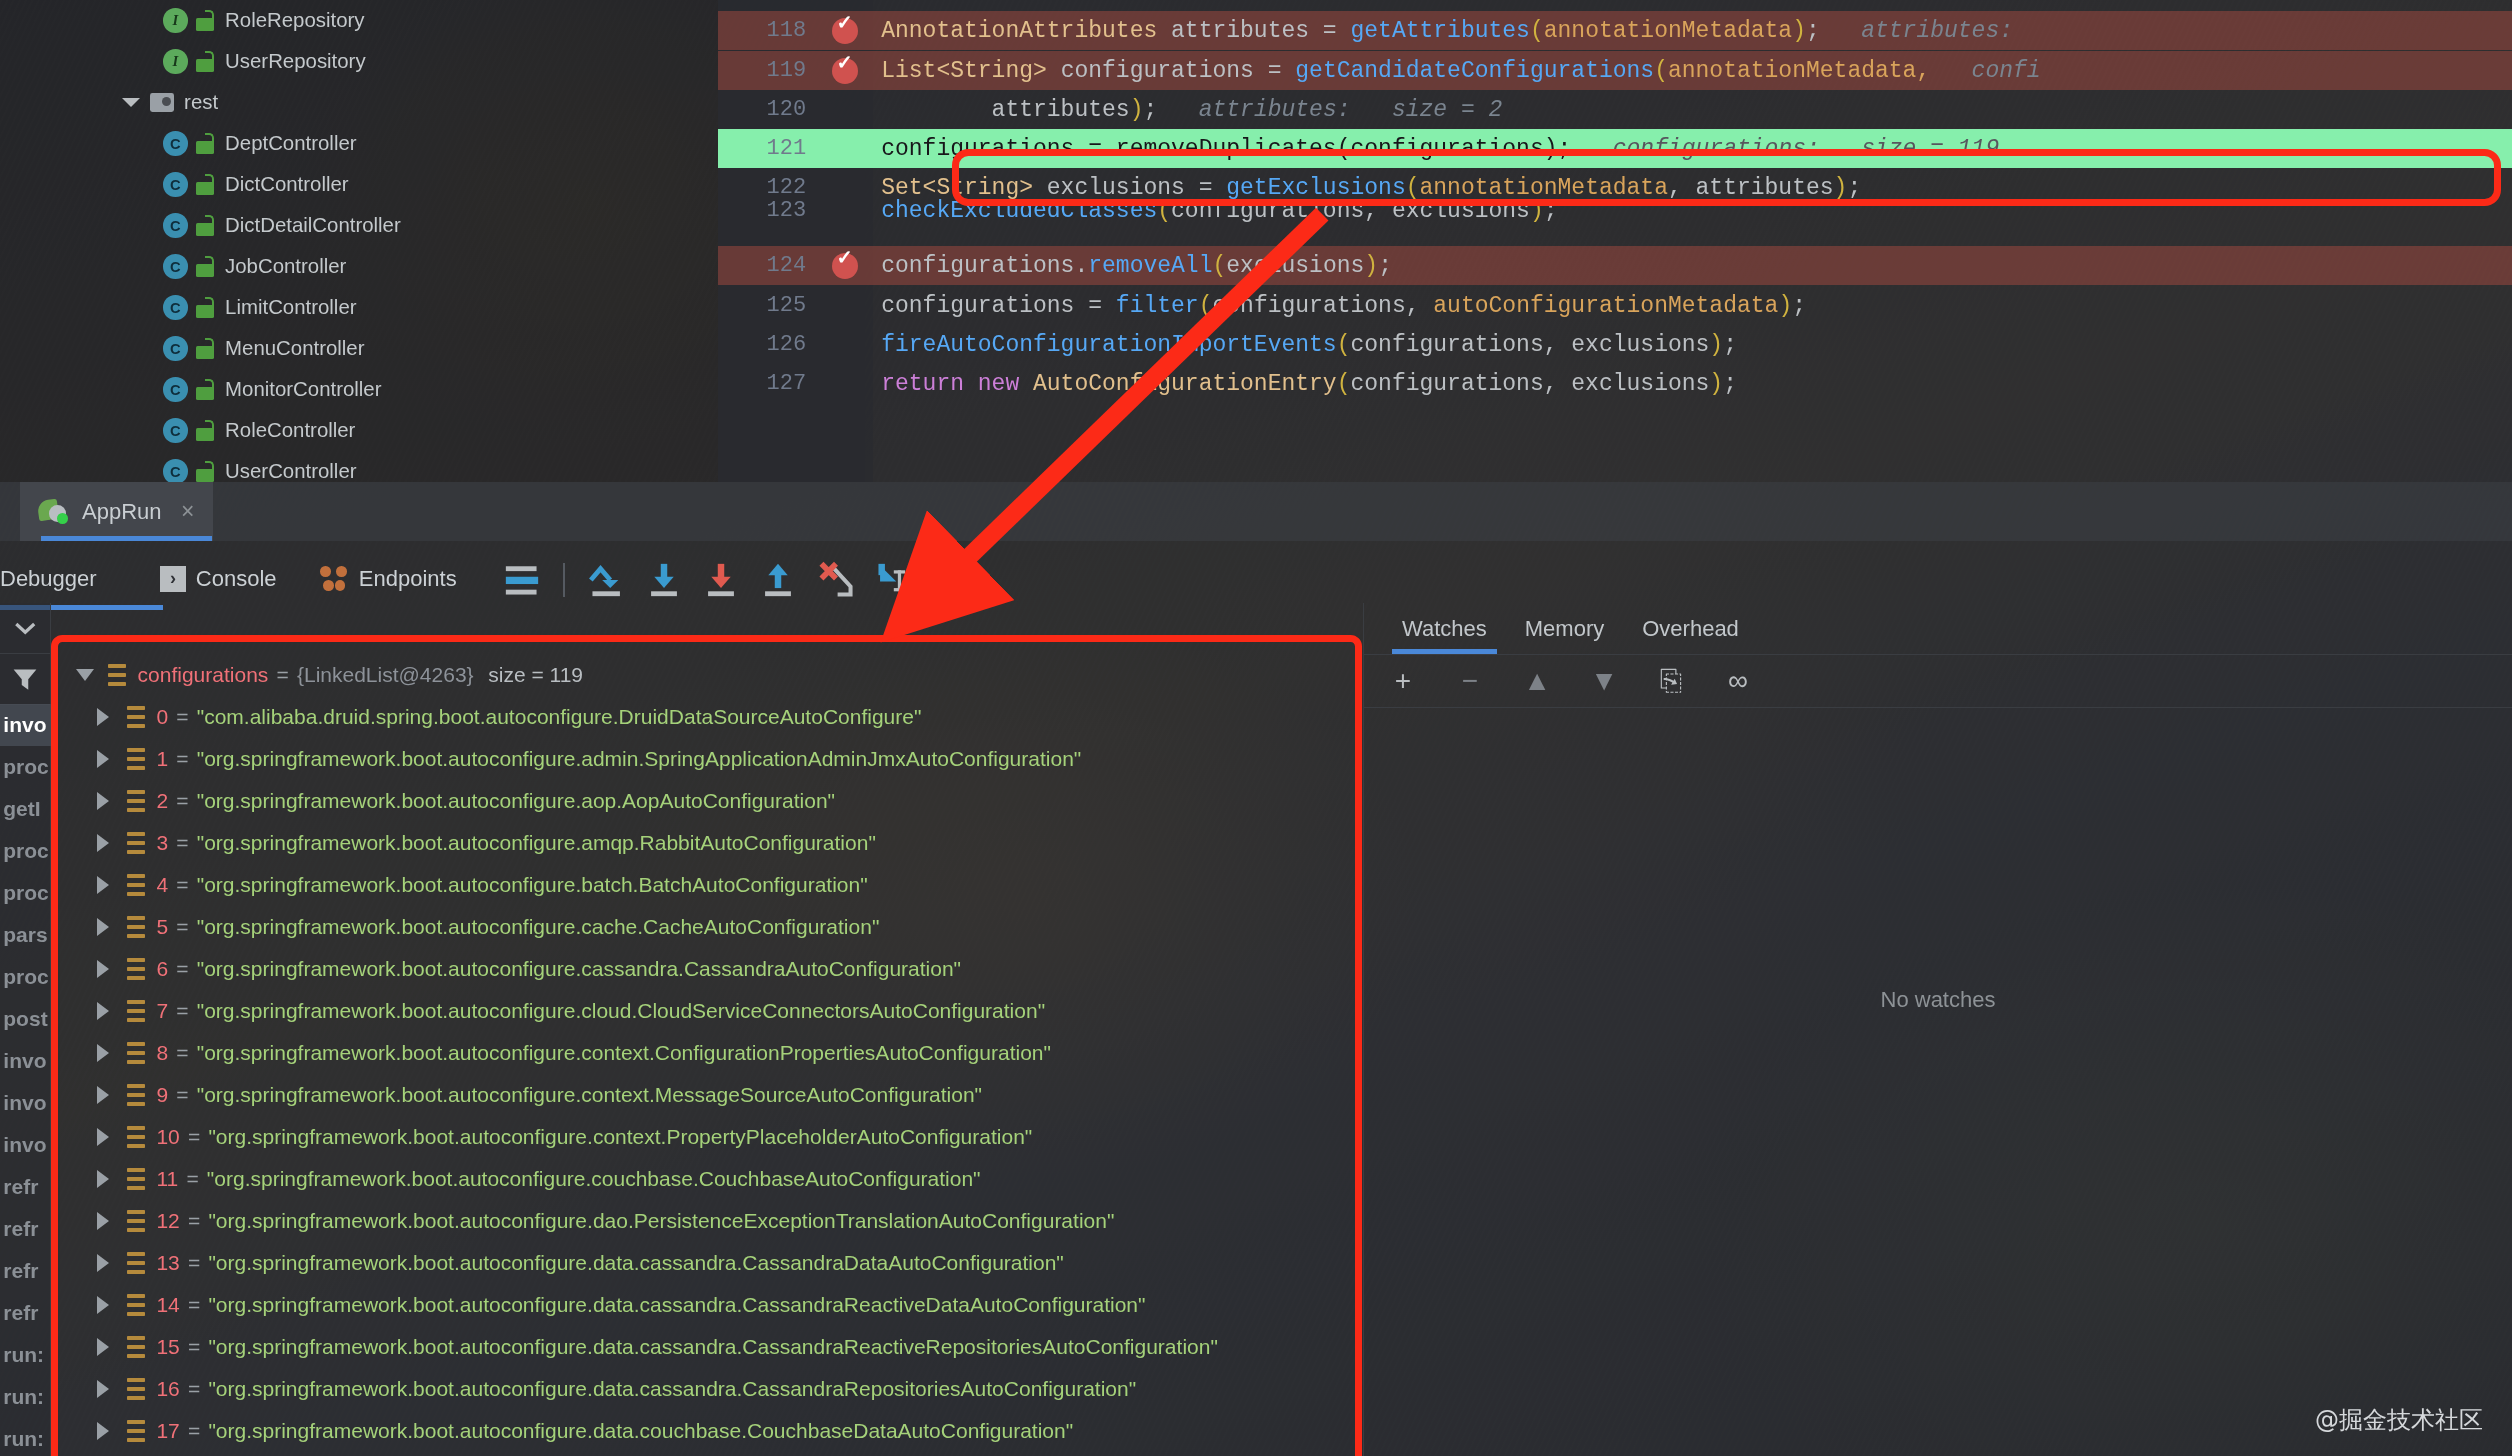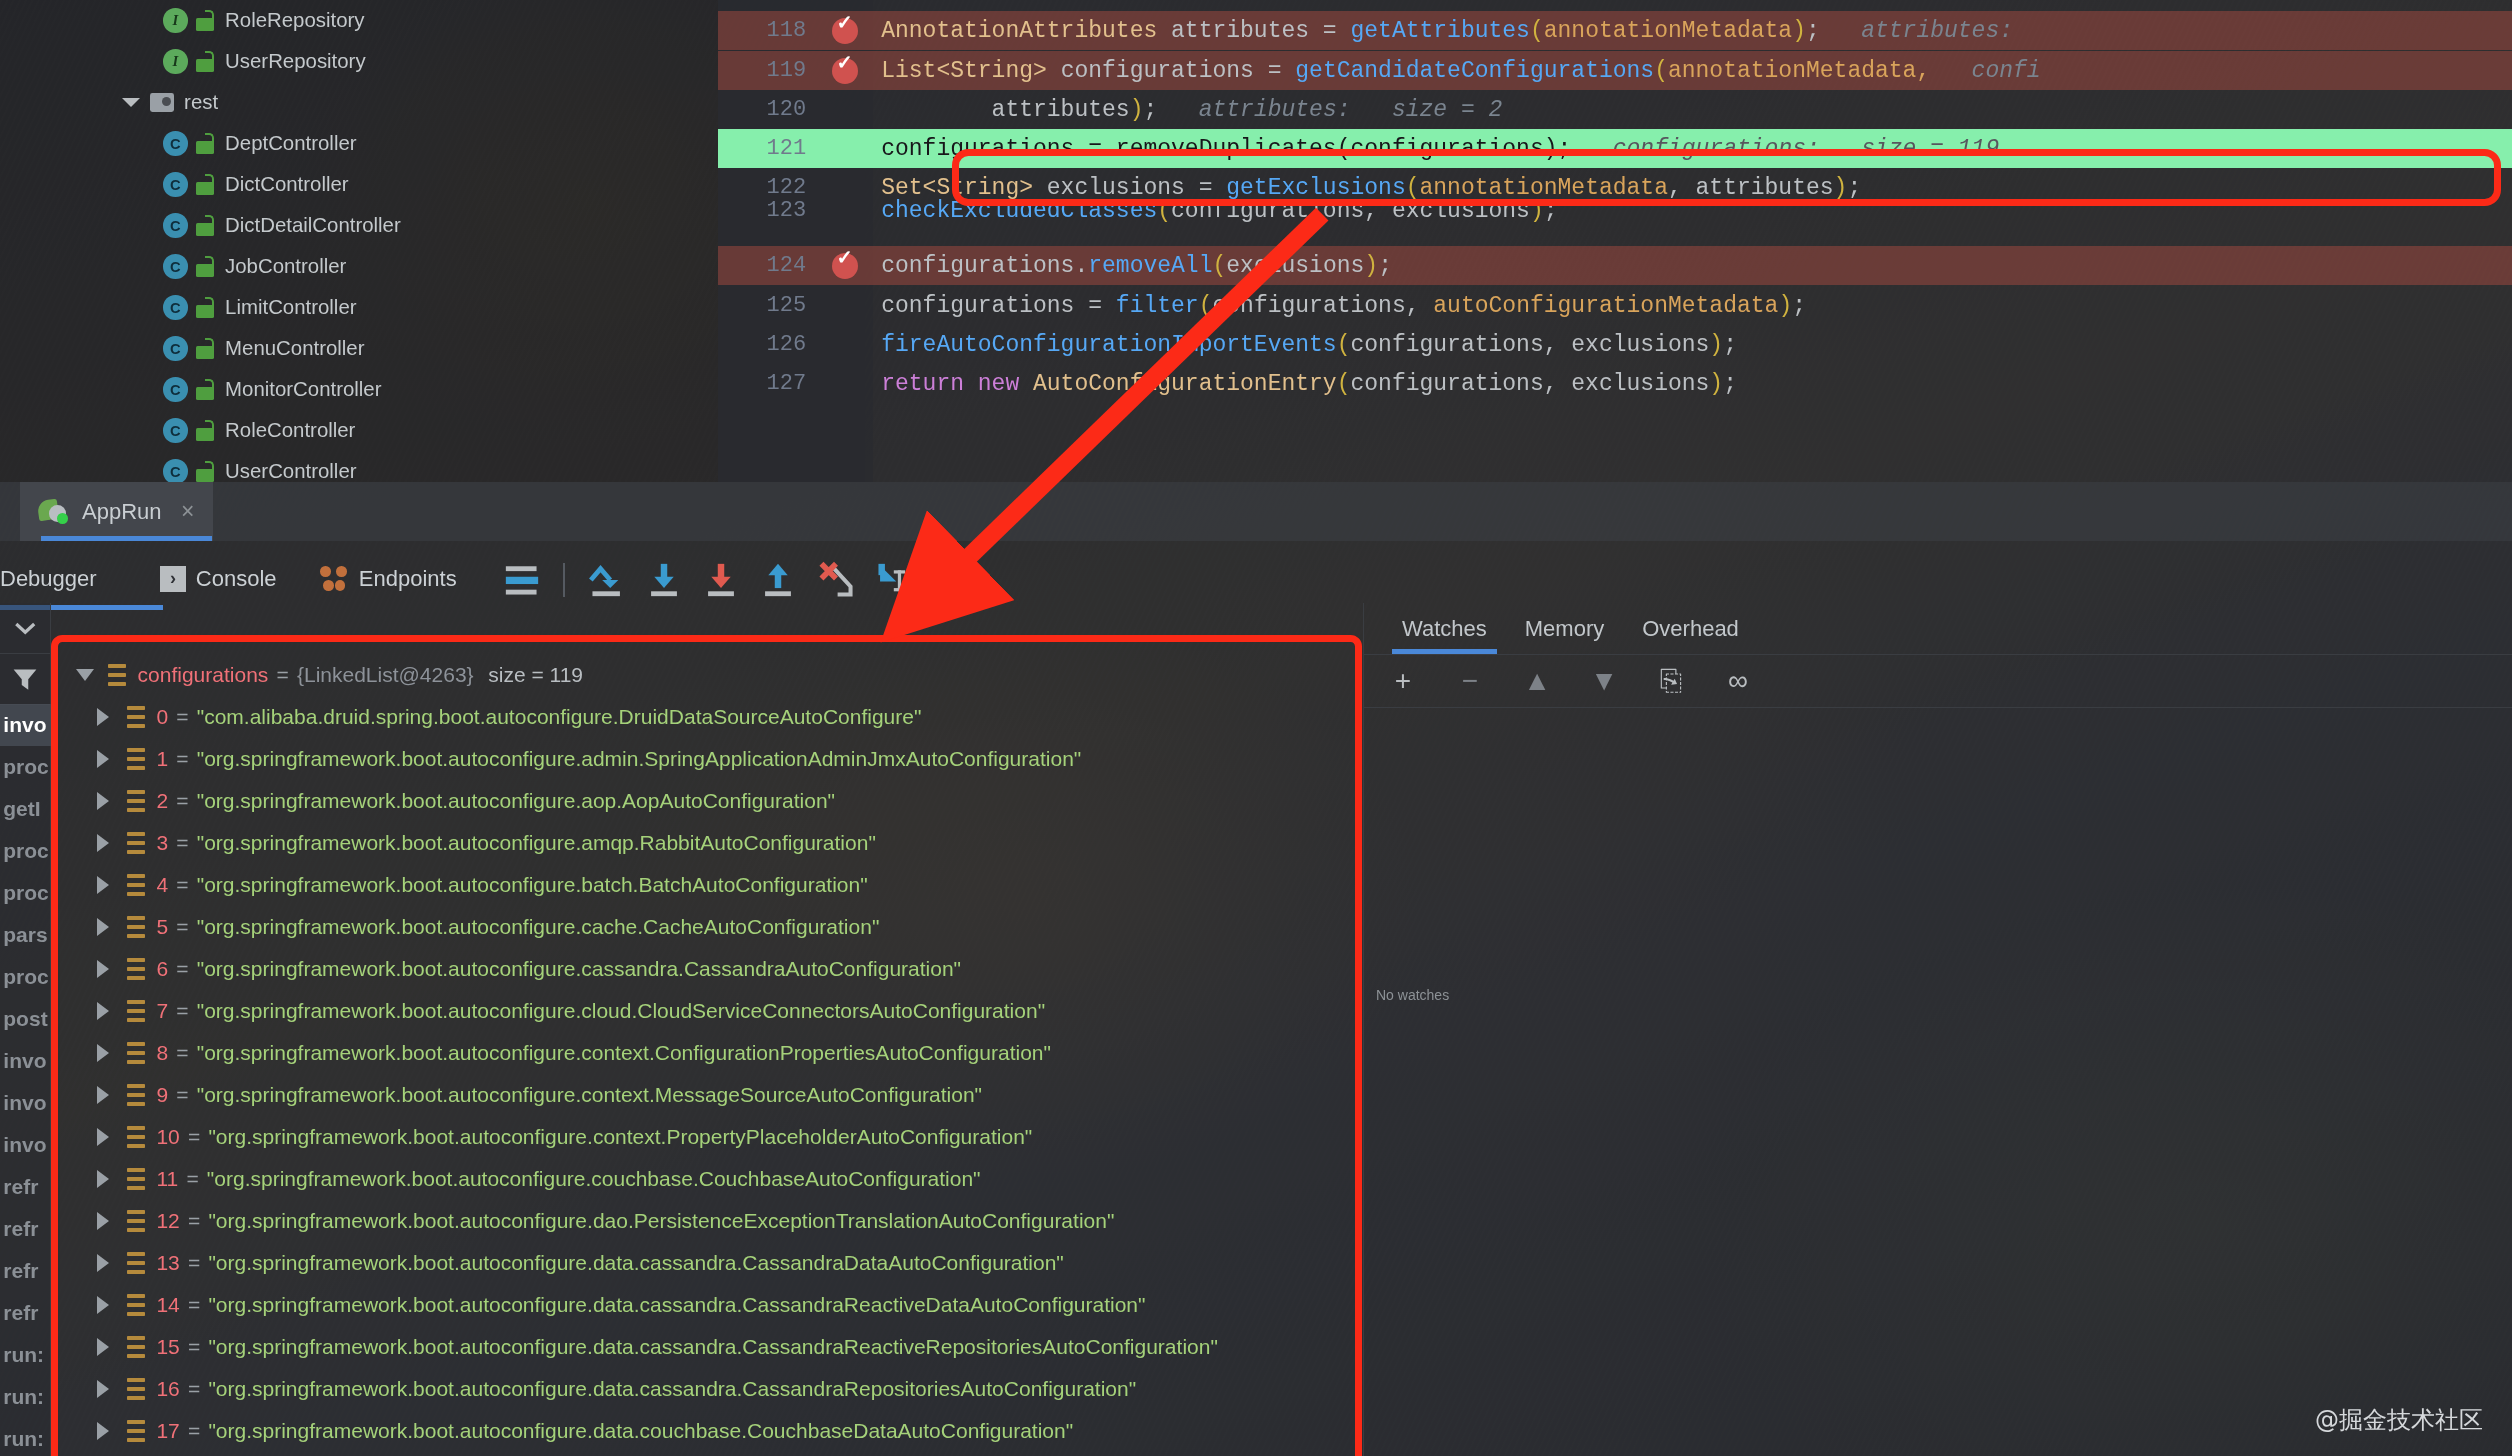--- a/index.html
+++ b/index.html
@@ -137,21 +137,21 @@
   .vnum  { color:#b9bec2; }
 
   .watchpanel { position:absolute; left:1363px; top:0; width:1149px; height:854px;
                 border-left:0.8px solid #3a3d42; }
   .wtabs { height:51px; display:flex; align-items:center; position:relative; }
   .wtab { color:#c2c7cb; font-size:22px; margin-left:38px; position:relative; height:51px;
           display:flex; align-items:center; }
   .wtab.active::after{ content:""; position:absolute; left:-9.8px; right:-9.8px; bottom:0; height:4.9px; background:#4a88d8;}
   .wtoolbar { height:54px; border-bottom:0.8px solid #3a3d42; border-top:0.8px solid #3a3d42;
               display:flex; align-items:center; padding-left:24.5px; gap:38px; }
-  .nowatches{ position:absolute; left:12px; right:0; top:384px; text-align:left; color:#8d9296; font-size:14px;}
+  .nowatches{ position:absolute; left:0; right:0; top:384px; text-align:center; color:#8d9296; font-size:22px;}
 
   .watermark { position:absolute; right:29px; bottom:21px; color:#e4e7ea; font-size:24px;
                font-family:"DejaVu Sans", sans-serif; opacity:0.92; }
 
   
   .anno { position:absolute; pointer-events:none; }
   .anno-box-code { left:952px; top:149px; width:1549px; height:57px;
                    border:7.3px solid #fc2a17; border-radius:16.3px; }
   .anno-box-vars { left:51px; top:635px; width:1311px; height:836px;
                    border:7.3px solid #fc2a17; border-radius:11.4px; }

